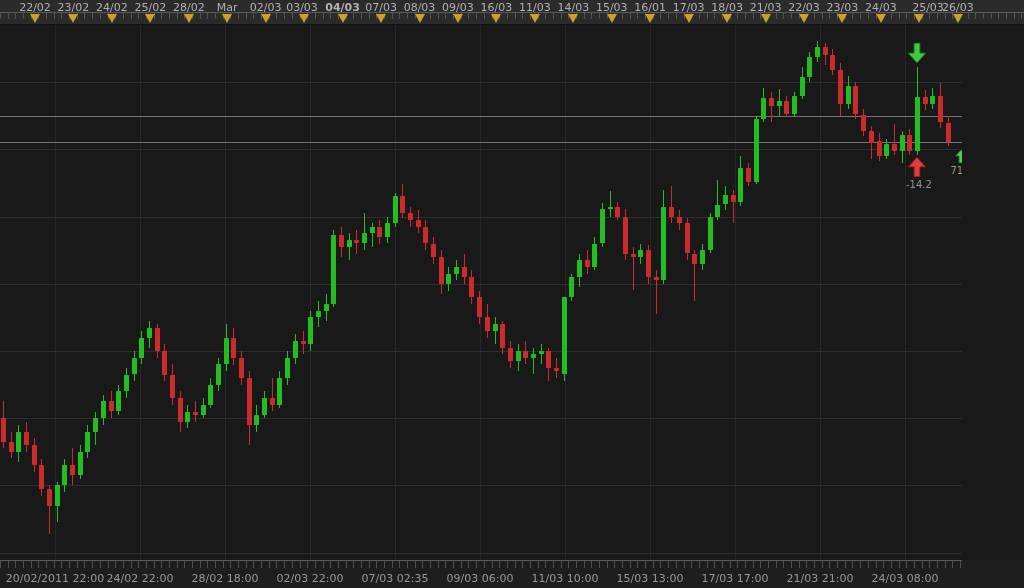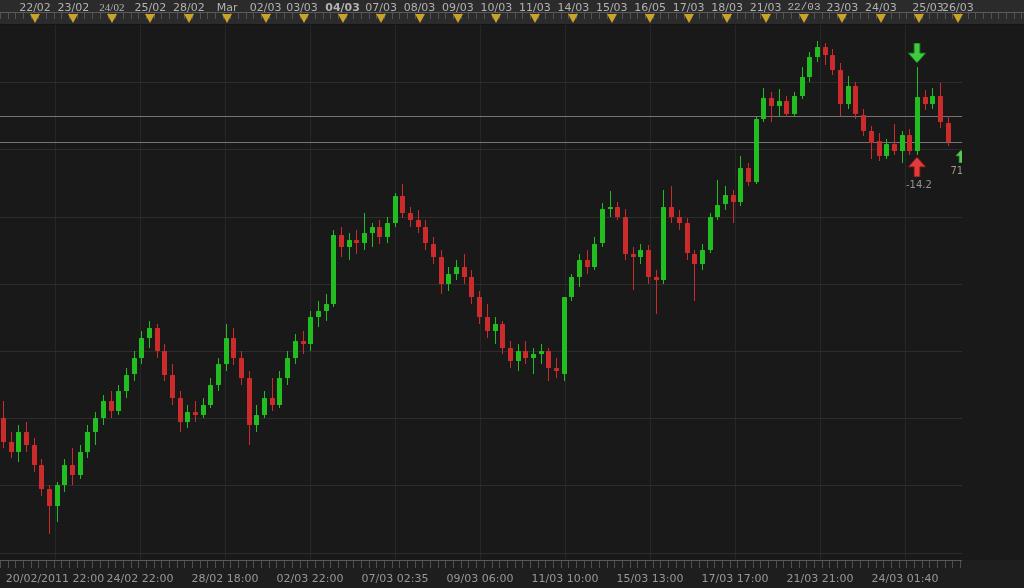--- a/index.html
+++ b/index.html
@@ -89,57 +89,57 @@
 
 <div class="screen">
 
   <div class="top-bar">
     <div class="top-ruler"></div>
     <div id="topDates">
         <span class="date-label" style="left: 35px;">22/02</span>
         <div class="day-tri" style="left: 35px;"></div>
         <span class="date-label" style="left: 73.45px;">23/02</span>
         <div class="day-tri" style="left: 73.45px;"></div>
-        <span class="date-label" style="left: 111.9px; font-family: Liberation Serif, serif;">24/02</span>
+        <span class="date-label" style="left: 111.9px;">24/02</span>
         <div class="day-tri" style="left: 111.9px;"></div>
         <span class="date-label" style="left: 150.35px;">25/02</span>
         <div class="day-tri" style="left: 150.35px;"></div>
         <span class="date-label" style="left: 188.8px;">28/02</span>
         <div class="day-tri" style="left: 188.8px;"></div>
         <span class="date-label" style="left: 227.25px;">Mar</span>
         <div class="day-tri" style="left: 227.25px;"></div>
         <span class="date-label" style="left: 265.7px;">02/03</span>
         <div class="day-tri" style="left: 265.7px;"></div>
         <span class="date-label" style="left: 302px;">03/03</span>
         <div class="day-tri" style="left: 304.15px;"></div>
         <span class="date-label" style="left: 342.6px; font-weight: bold;">04/03</span>
         <div class="day-tri" style="left: 342.6px;"></div>
         <span class="date-label" style="left: 381.05px;">07/03</span>
         <div class="day-tri" style="left: 381.05px;"></div>
         <span class="date-label" style="left: 419.5px;">08/03</span>
         <div class="day-tri" style="left: 419.5px;"></div>
         <span class="date-label" style="left: 457.95px;">09/03</span>
         <div class="day-tri" style="left: 457.95px;"></div>
-        <span class="date-label" style="left: 496.4px;">10/03</span>
+        <span class="date-label" style="left: 496.4px;">16/03</span>
         <div class="day-tri" style="left: 496.4px;"></div>
         <span class="date-label" style="left: 534.85px;">11/03</span>
         <div class="day-tri" style="left: 534.85px;"></div>
         <span class="date-label" style="left: 573.3px;">14/03</span>
         <div class="day-tri" style="left: 573.3px;"></div>
         <span class="date-label" style="left: 611.75px;">15/03</span>
         <div class="day-tri" style="left: 611.75px;"></div>
-        <span class="date-label" style="left: 650.2px;">16/05</span>
+        <span class="date-label" style="left: 650.2px;">16/01</span>
         <div class="day-tri" style="left: 650.2px;"></div>
         <span class="date-label" style="left: 688.65px;">17/03</span>
         <div class="day-tri" style="left: 688.65px;"></div>
         <span class="date-label" style="left: 727.1px;">18/03</span>
         <div class="day-tri" style="left: 727.1px;"></div>
         <span class="date-label" style="left: 765.55px;">21/03</span>
         <div class="day-tri" style="left: 765.55px;"></div>
-        <span class="date-label" style="left: 804px; font-family: Liberation Mono, monospace;">22/03</span>
+        <span class="date-label" style="left: 804px;">22/03</span>
         <div class="day-tri" style="left: 804px;"></div>
         <span class="date-label" style="left: 842.45px;">23/03</span>
         <div class="day-tri" style="left: 842.45px;"></div>
         <span class="date-label" style="left: 880.9px;">24/03</span>
         <div class="day-tri" style="left: 880.9px;"></div>
         <span class="date-label" style="left: 928px;">25/03</span>
         <div class="day-tri" style="left: 919.35px;"></div>
         <span class="date-label" style="left: 957.8px;">26/03</span>
         <div class="day-tri" style="left: 957.8px;"></div>
       </div>
@@ -443,17 +443,17 @@
         <span class="bottom-label" style="left: 55px;">20/02/2011 22:00</span>
         <span class="bottom-label" style="left: 140px;">24/02 22:00</span>
         <span class="bottom-label" style="left: 225px;">28/02 18:00</span>
         <span class="bottom-label" style="left: 310px;">02/03 22:00</span>
         <span class="bottom-label" style="left: 395px;">07/03 02:35</span>
         <span class="bottom-label" style="left: 480px;">09/03 06:00</span>
         <span class="bottom-label" style="left: 565px;">11/03 10:00</span>
         <span class="bottom-label" style="left: 650px;">15/03 13:00</span>
         <span class="bottom-label" style="left: 735px;">17/03 17:00</span>
         <span class="bottom-label" style="left: 820px;">21/03 21:00</span>
-        <span class="bottom-label" style="left: 905px;">24/03 01:40</span>
+        <span class="bottom-label" style="left: 905px;">24/03 08:00</span>
       </div>
   </div>
 
 </div>
 
 </body></html>

